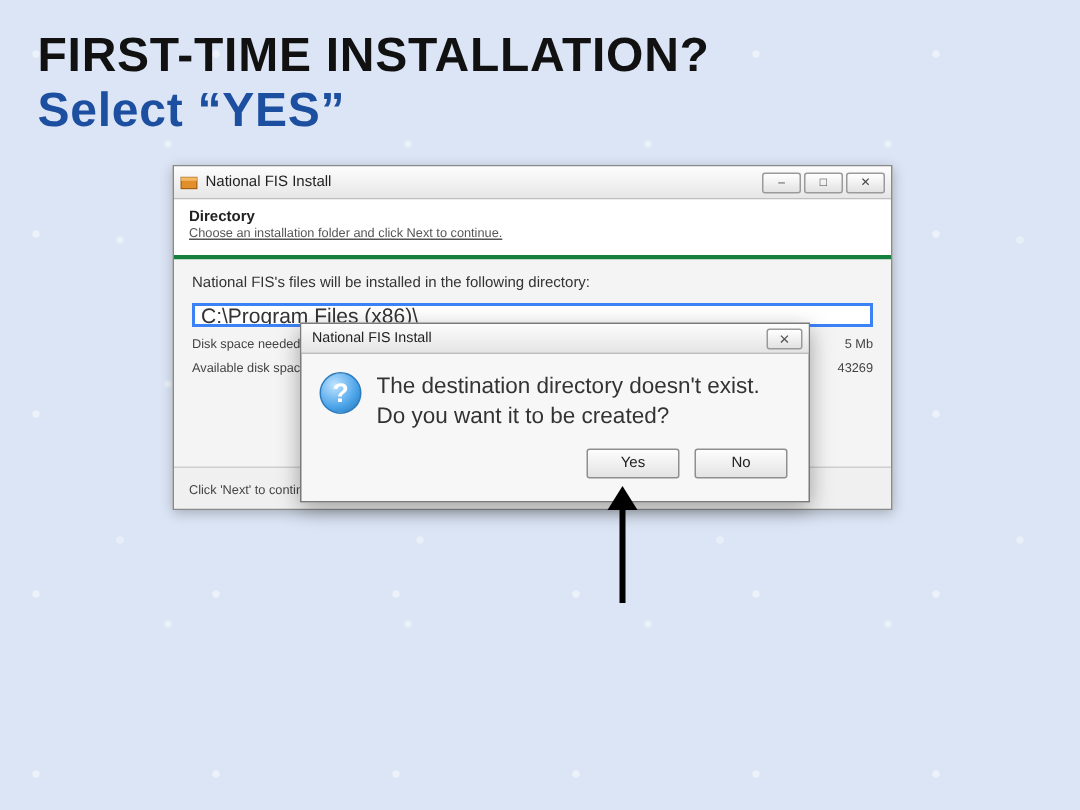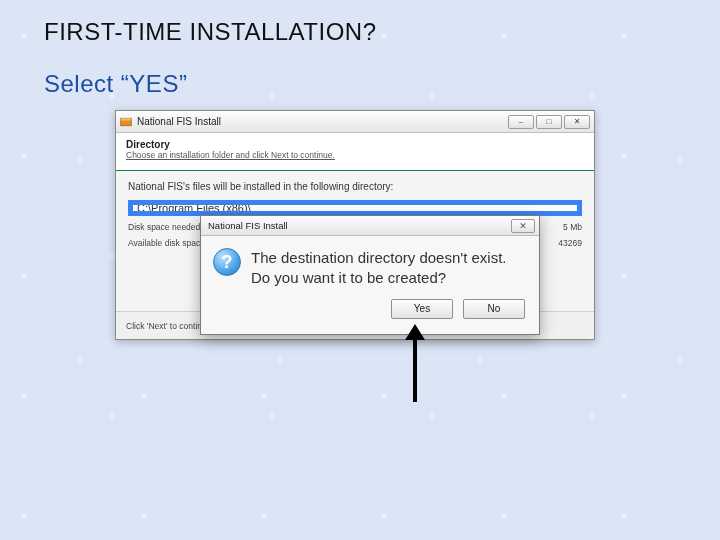--- a/index.html
+++ b/index.html
@@ -10,28 +10,28 @@
     background-image:
       radial-gradient(circle at 20% 30%, rgba(255,255,255,0.5) 0 2px, transparent 3px),
       radial-gradient(circle at 70% 60%, rgba(255,255,255,0.4) 0 2px, transparent 3px),
       radial-gradient(circle at 40% 80%, rgba(255,255,255,0.4) 0 2px, transparent 3px);
     background-size: 120px 120px, 160px 160px, 200px 200px;
     position: relative;
   }
   .slide-heading {
     position: absolute;
     top: 18px;
-    left: 44px;
-    font-size: 24px;
-    font-weight: 400;
+    left: 25px;
+    font-size: 32px;
+    font-weight: 700;
     color: #111;
     letter-spacing: 0.5px;
     line-height: 1.15;
   }
-  .slide-heading .line2 { color: #1d4fa0; margin-top: 24px; }
+  .slide-heading .line2 { color: #1d4fa0; }
 
   
   .win {
     position: absolute;
     top: 110px;
     left: 115px;
     width: 480px;
     height: 230px;
     background: #f4f4f4;
     border: 1px solid #8a8a8a;
@@ -61,37 +61,37 @@
     background: linear-gradient(#fff, #e2e2e2);
     border-radius: 2px;
     display: flex; align-items: center; justify-content: center;
     font-size: 8px; color: #444;
   }
   .win-body {
     padding: 0;
   }
   .dir-header {
     background: #fff;
-    border-bottom: 1px solid #15803d;
+    border-bottom: 3px solid #15803d;
     padding: 6px 10px 10px 10px;
   }
   .dir-header .hd-title { font-size: 10px; font-weight: bold; color: #222; }
   .dir-header .hd-sub { font-size: 8.5px; color: #555; margin-top: 0; text-decoration: underline; }
   .dir-content {
     padding: 10px 12px 6px 12px;
     background: #f4f4f4;
     position: relative;
   }
   .dir-content .msg { font-size: 10px; color: #333; margin-bottom: 8px; }
   .path-field {
     width: 100%;
     height: 16px;
     background: #fff;
-    border: 5px solid #3b82f6;
-    font-size: 11px;
+    border: 2px solid #3b82f6;
+    font-size: 14px;
     padding: 1px 4px;
     color: #333;
   }
   .disk-row { display: flex; justify-content: space-between; font-size: 8.5px; color: #444; margin-top: 6px; }
   .win-footer {
     position: absolute;
     left: 0; right: 0; bottom: 0;
     height: 28px;
     border-top: 1px solid #cfcfcf;
     background: #f0f0f0;

